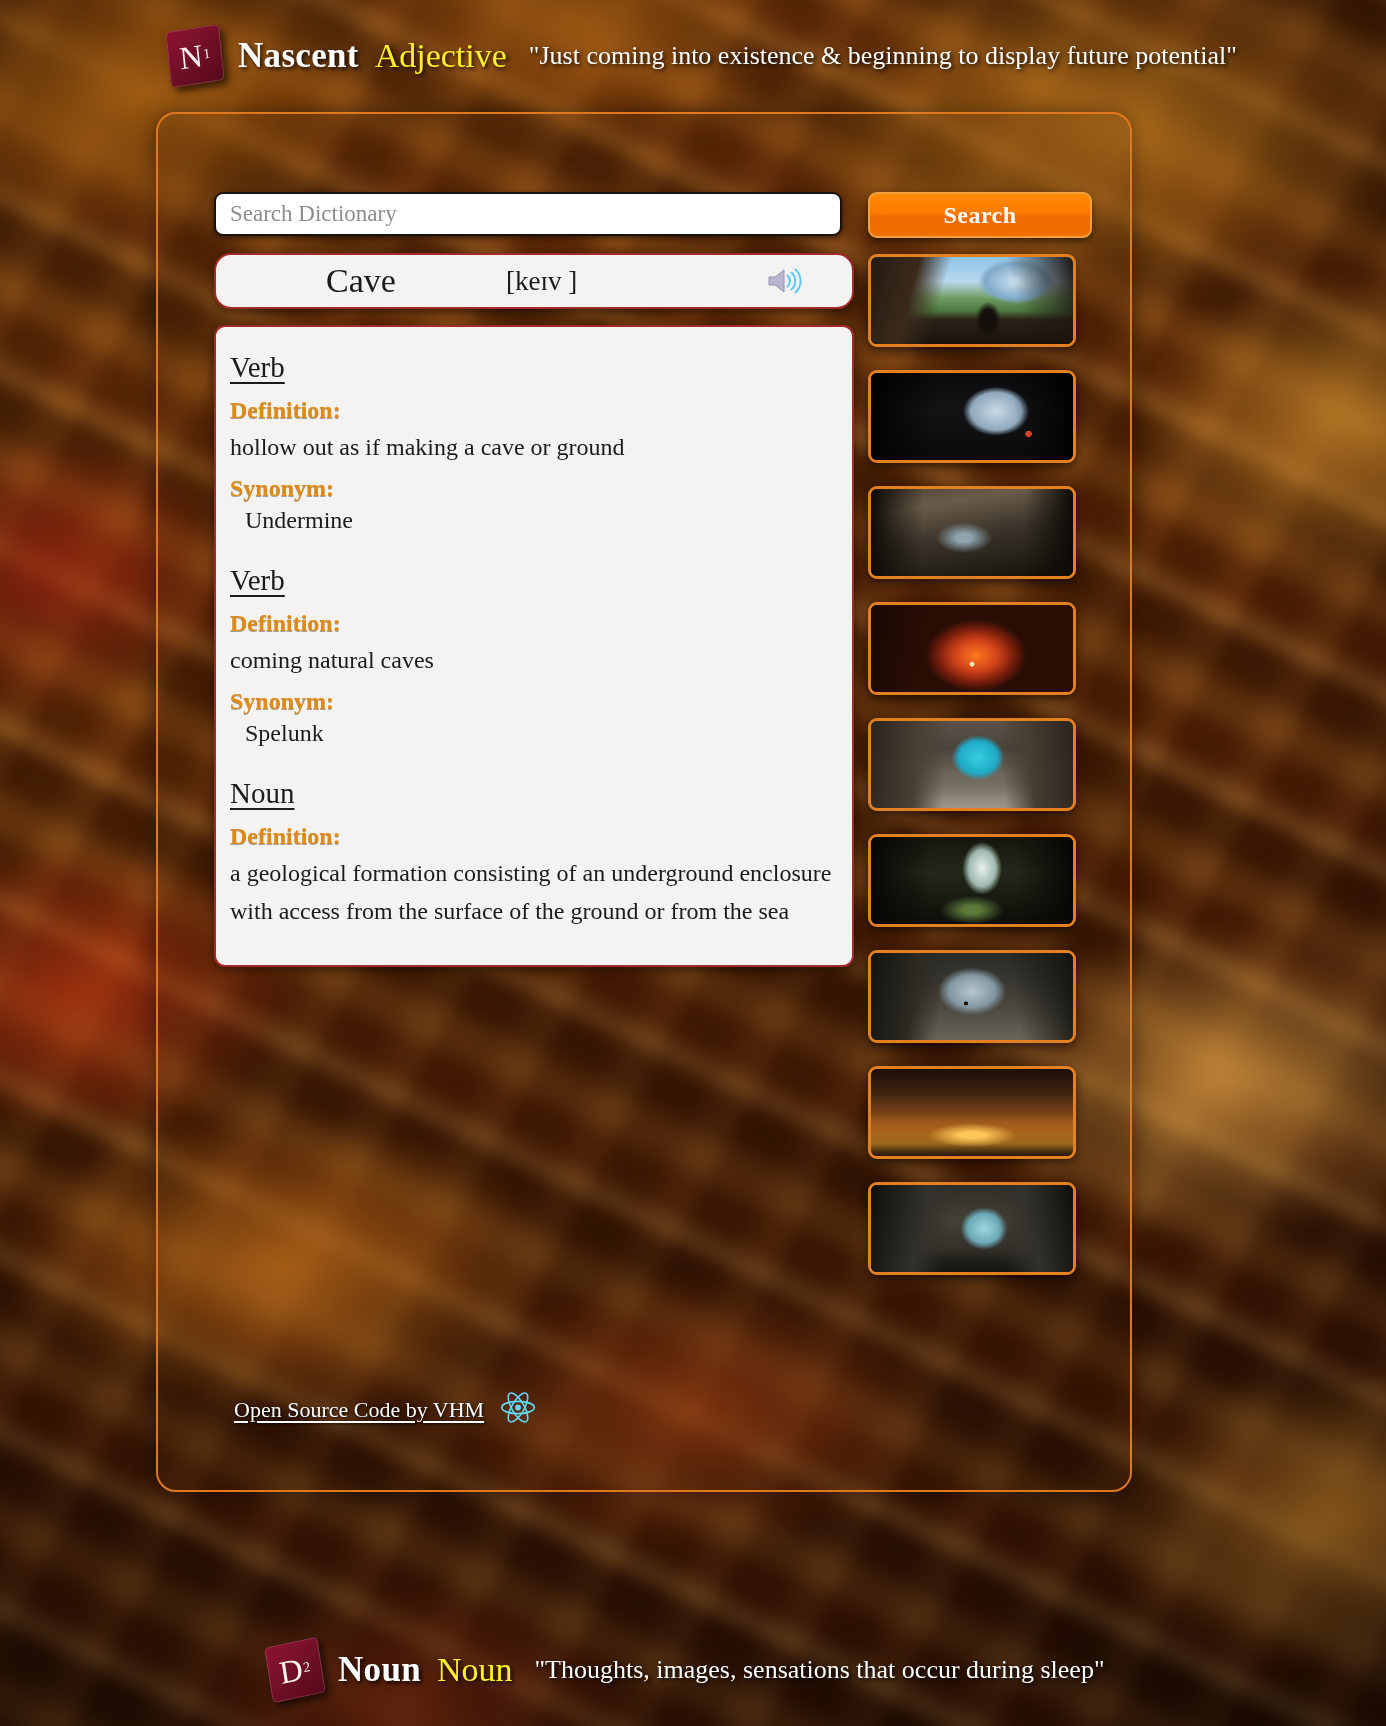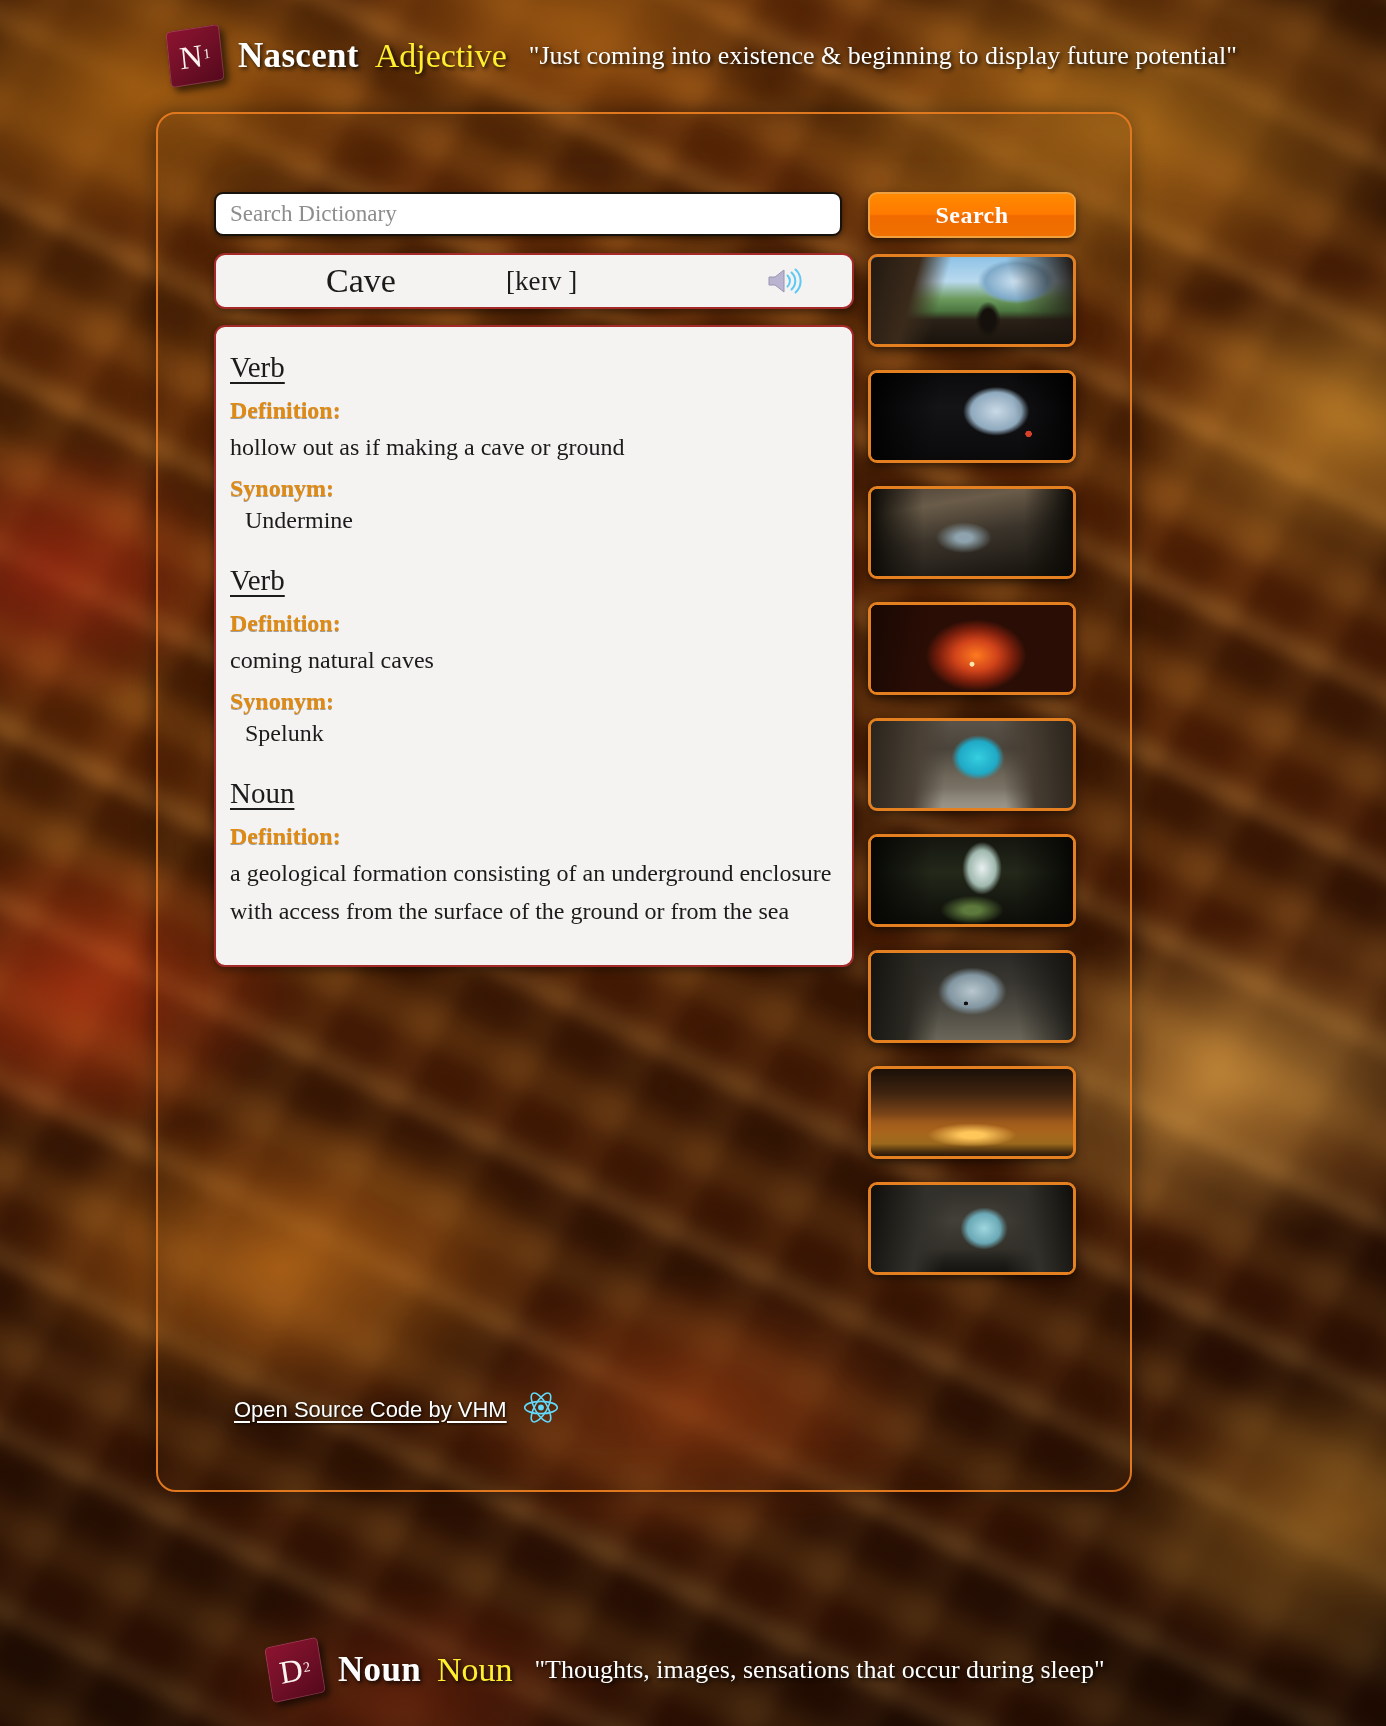--- a/index.html
+++ b/index.html
@@ -143,40 +143,40 @@
     font-size: 23px;
     color: #222;
     outline: none;
     box-shadow: 0 2px 5px rgba(0,0,0,.45);
   }
   #search-input::placeholder { color: #8d8d8d; }
 
   #search-button {
     position: absolute;
     left: 710px; top: 78px;
-    width: 208px; height: 46px;
+    width: 224px; height: 46px;
     border: 2px solid #f0a03c;
     border-radius: 9px;
     background: linear-gradient(180deg, #ff8a00 0%, #ff7a00 48%, #f06a00 52%, #f07000 100%);
     color: #ffffff;
     font-family: "Liberation Serif", serif;
     font-weight: bold;
     font-size: 24px;
     letter-spacing: .5px;
     cursor: pointer;
     box-shadow: 0 3px 7px rgba(0,0,0,.5);
   }
 
   
   #word-bar {
     margin-top: 17px;
     width: 640px; height: 56px;
     background: #f4f3f1;
     border: 2px solid #a32a28;
-    border-radius: 11px;
+    border-radius: 17px;
     display: flex;
     align-items: center;
     box-shadow: 0 3px 8px rgba(0,0,0,.45);
   }
   #word-text {
     font-family: "Liberation Serif", serif;
     font-size: 34px;
     color: #1b1b1b;
     width: 290px;
     text-align: center;
@@ -242,21 +242,21 @@
   }
 
   
   #footer-link-row {
     position: absolute;
     left: 76px; bottom: 62px;
     display: flex; align-items: center; gap: 16px;
     z-index: 6;
   }
   #footer-link {
-    font-family: Liberation Sans, sans-serif;
+    font-family: Liberation Serif, serif;
     font-size: 22px;
     color: #ffffff;
     text-decoration: underline;
     text-underline-offset: 4px;
     text-shadow: 1px 1px 3px rgba(0,0,0,.9);
     cursor: pointer;
   }
 
   
   #thumb-rail {

